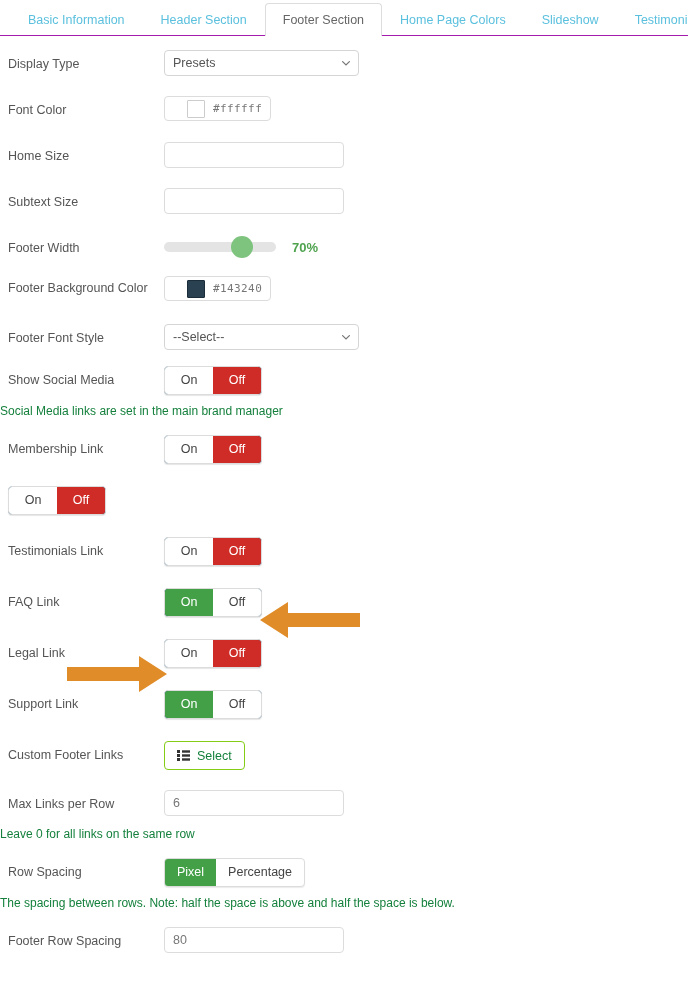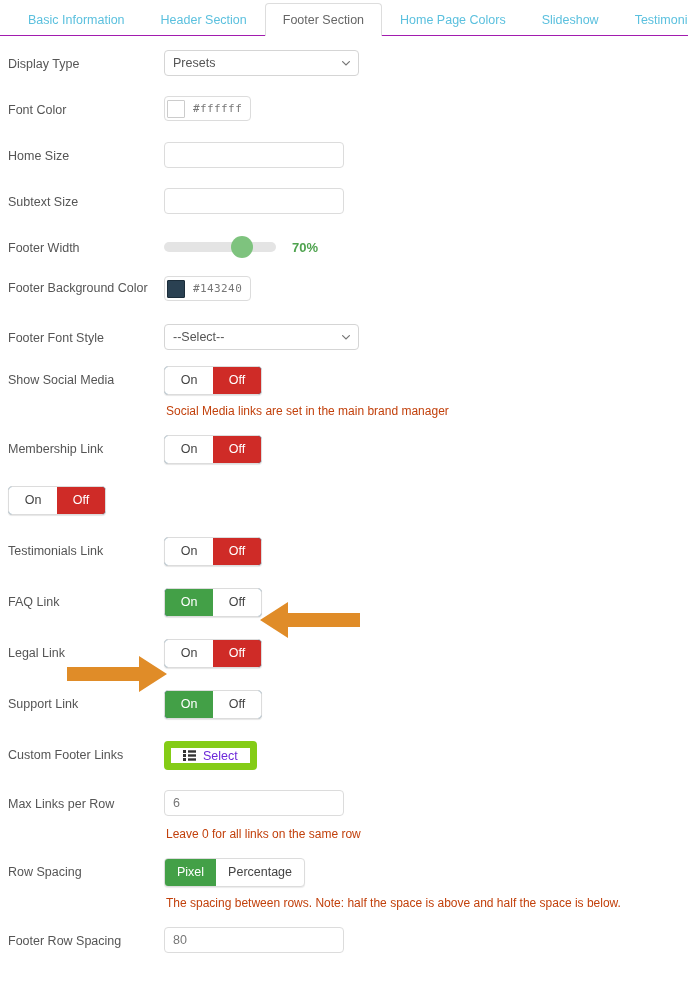--- a/index.html
+++ b/index.html
@@ -123,21 +123,21 @@
   input.textfield::placeholder { color: #bbbbbb; }
 
   
   .colorfield {
     display: inline-flex;
     align-items: center;
     height: 25px;
     border: 1px solid #dcdcdc;
     border-radius: 4px;
     background: #ffffff;
-    padding: 0 8px 0 2px;
+    padding: 0 8px 0 22px;
     box-sizing: border-box;
   }
   .swatch {
     width: 16px;
     height: 16px;
     border: 1px solid #cccccc;
     border-radius: 1px;
     flex: 0 0 auto;
   }
   .colorhex {
@@ -233,34 +233,33 @@
     color: #ffffff;
   }
 
   
   .btn-select {
     display: inline-flex;
     align-items: center;
     gap: 7px;
     height: 29px;
     padding: 0 12px;
-    border: 7px solid #84cc16;
+    border: 1px solid #84cc16;
     border-radius: 4px;
     background: #ffffff;
     font-size: 12.5px;
-    color: #6d28d9;
+    color: #15803d;
     cursor: pointer;
     box-sizing: border-box;
   }
   .list-icon { display: block; }
 
   .helptext {
     font-size: 12px;
-    color: #c2410c;
-    padding-left: 166px;
+    color: #15803d;
     line-height: 16px;
   }
 
   
   .arrow {
     position: absolute;
     pointer-events: none;
   }
 </style>
 </head>

